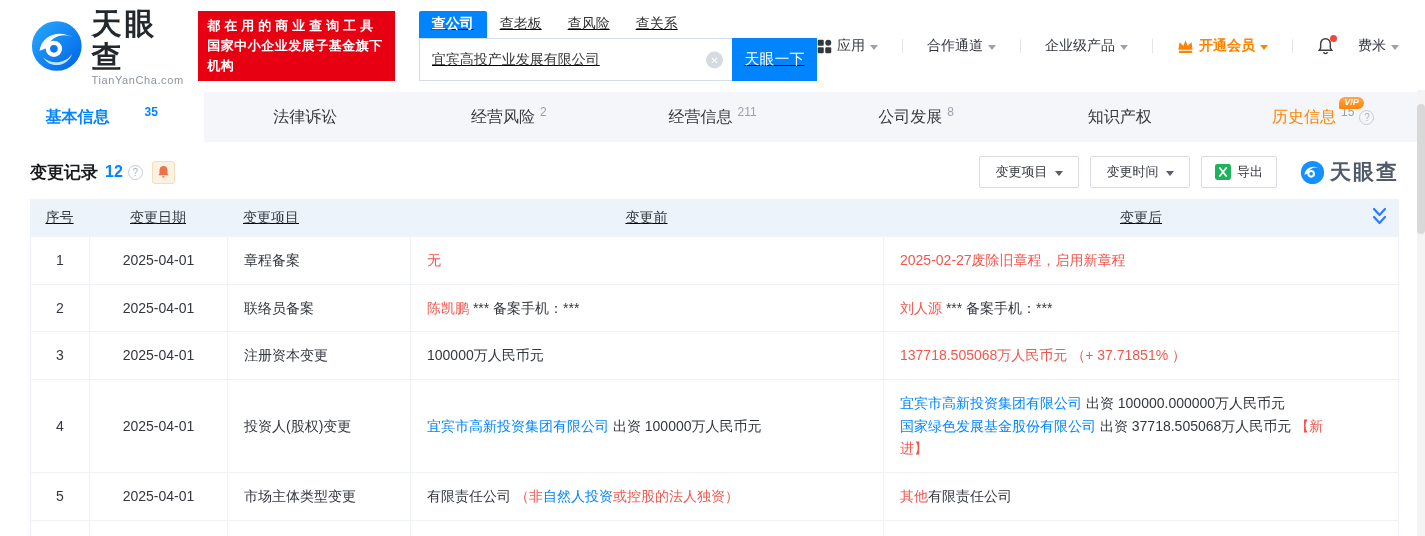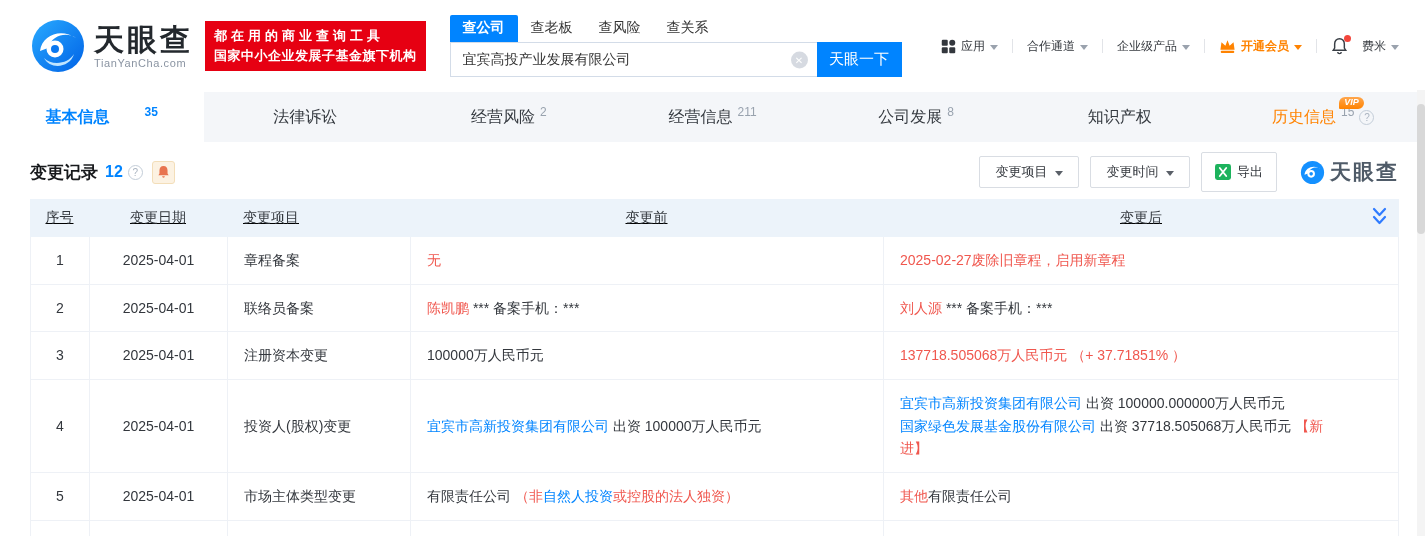--- a/index.html
+++ b/index.html
@@ -10,35 +10,35 @@
   .topbar { height:92px; display:flex; align-items:center; padding:0 26px 0 30px; background:#fff; }
   .logo-group { display:flex; align-items:center; }
   .logo-icon { width:56px; height:56px; }
   .logo-text { margin-left:8px; }
   .brand-name { font-size:30px; font-weight:700; color:#23282d; letter-spacing:3px; line-height:1.1; }
   .brand-domain { font-size:11px; color:#8a94a2; letter-spacing:.6px; margin-top:1px; }
   .slogan { margin-left:12px; background:#e60012; color:#fff; padding:5px 9px; font-size:13px; font-weight:700; line-height:1.55; }
   .slogan .l1 { letter-spacing:4px; }
   .slogan .l2 { letter-spacing:.5px;font-family:Liberation Serif, serif; }
 
-  .search-group { margin-left:24px; width:452px; }
+  .search-group { margin-left:24px; width:452px;text-decoration:underline; }
   .search-tabs { display:flex; align-items:flex-end; }
   .stab { padding:4px 13px 5px; font-size:14px; color:#333; cursor:pointer; }
   .stab.active { background:#0084ff; color:#fff; border-radius:2px 2px 0 0; font-weight:700; }
-  .search-row { display:flex; height:35px; }
+  .search-row { display:flex; height:43px; }
   .input-wrap { flex:1; position:relative; border:1px solid #d3dce8; border-right:none; display:flex; align-items:center; background:#fff; }
   .input-wrap input { border:none; outline:none; width:100%; height:100%; padding:0 34px 0 12px; font-size:14px; color:#333;
     font-family:"Liberation Sans","DejaVu Sans",sans-serif; }
   .clear-icon { position:absolute; right:9px; top:50%; transform:translateY(-50%); width:17px; height:17px; border-radius:50%;
     background:#ccd2da; color:#fff; font-size:10px; display:flex; align-items:center; justify-content:center; cursor:pointer; opacity:.8; }
   .clear-icon::after { content:"✕"; }
   .search-btn { width:85px; background:#0084ff; color:#fff; border:none; font-size:15px; cursor:pointer;
     font-family:"Liberation Sans","DejaVu Sans",sans-serif; }
 
-  .top-nav { margin-left:auto; display:flex; align-items:center; gap:14px; font-size:12px; color:#33373d; white-space:nowrap; }
+  .top-nav { margin-left:auto; display:flex; align-items:center; gap:24px; font-size:14px; color:#33373d; white-space:nowrap; }
   .nav-item { display:flex; align-items:center; gap:5px; cursor:pointer; }
   .nav-item.hl { color:#ff8300; font-weight:700; }
   .nav-ic { position:relative; display:inline-flex; align-items:center; }
   .caret { width:0; height:0; border-left:4px solid transparent; border-right:4px solid transparent; border-top:5px solid #9aa2ad; margin-top:2px; }
   .nav-item.hl .caret { border-top-color:#ff8300; }
   .nav-div { width:1px; height:14px; background:#e2e4e8; }
   .red-dot { position:absolute; top:-2px; right:-3px; width:7px; height:7px; border-radius:50%; background:#f3463c; }
 
   
   .main-tabs { display:flex; height:50px; background:#f4f6f9; }
@@ -57,21 +57,21 @@
   .section-head { display:flex; align-items:center; padding:13px 26px 5px 30px; height:52px; }
   .sec-title { font-size:17px; font-weight:700; color:#17191c; }
   .sec-count { font-size:16px; font-weight:700; color:#0084ff; margin-left:7px; }
   .bell-box { margin-left:9px; width:23px; height:23px; border-radius:3px; background:#fcf2e2; border:1px solid #f3deb9;
     display:inline-flex; align-items:center; justify-content:center; cursor:pointer; }
   .sec-right { margin-left:auto; display:flex; align-items:center; gap:11px; }
   .filter-btn { height:32px; min-width:100px; padding:0 12px; background:#fff; border:1px solid #d9dde3; border-radius:2px;
     font-size:13px; color:#33373d; display:inline-flex; align-items:center; justify-content:center; gap:7px; cursor:pointer;
     font-family:"Liberation Sans","DejaVu Sans",sans-serif; }
   .filter-btn .caret { border-top-color:#5a6068; }
-  .export-btn { height:40px; padding:0 13px; background:#fff; border:1px solid #d9dde3; border-radius:2px; font-size:13px;
+  .export-btn { height:32px; padding:0 13px; background:#fff; border:1px solid #d9dde3; border-radius:2px; font-size:13px;
     color:#33373d; display:inline-flex; align-items:center; gap:6px; cursor:pointer; font-family:"Liberation Sans","DejaVu Sans",sans-serif; }
   .watermark { display:flex; align-items:center; gap:5px; margin-left:12px; }
   .watermark .wm-text { font-size:21px; font-weight:700; color:#4f5b68; letter-spacing:2px; }
 
   
   .table { margin:5px 26px 0 30px; }
   .tr, .thead-row { display:grid; grid-template-columns:59px 138px 183px 473px 1fr; }
   .thead-row { background:#ecf3fa; height:38px; position:relative;text-decoration:underline; }
   .th { display:flex; align-items:center; justify-content:center; font-size:14px; color:#33383e; }
   .th.left { justify-content:flex-start; padding-left:16px; }

